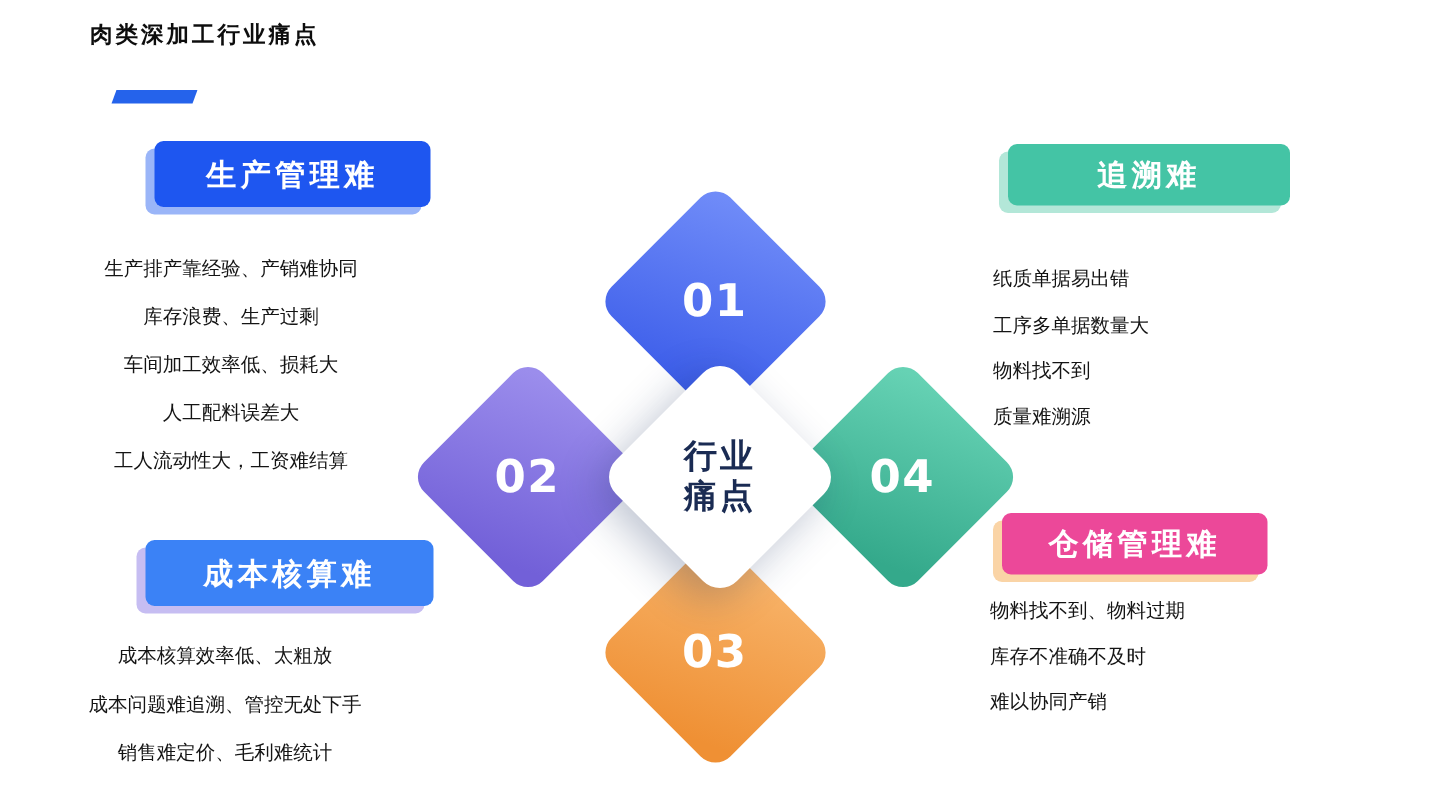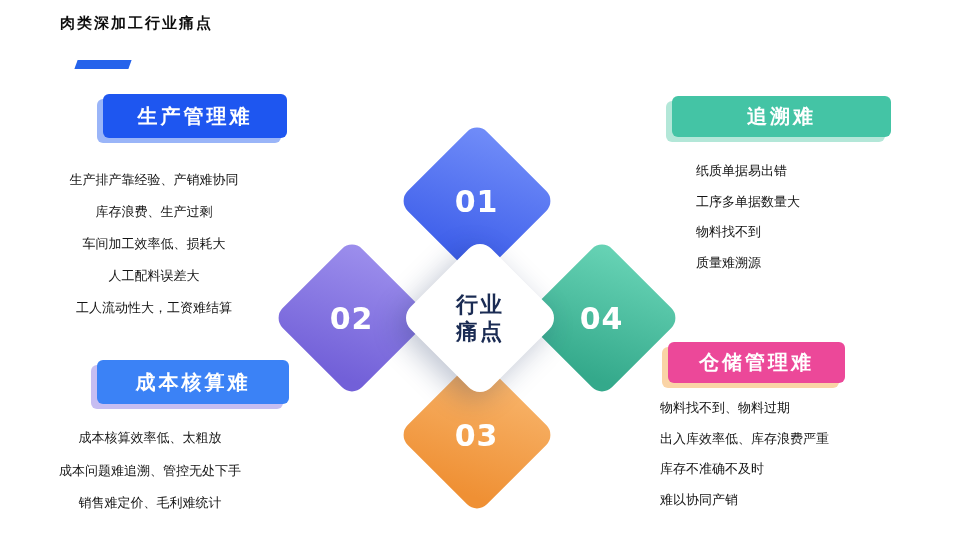--- a/index.html
+++ b/index.html
@@ -11,30 +11,30 @@
   .stage { position:absolute; left:0; top:0; width:960px; height:540px; background:#ffffff; }
 
   
   .title { position:absolute; left:60px; top:14px; font-size:15px; font-weight:700; color:#0d0d0d; letter-spacing:2px; white-space:nowrap; }
   .title-underline { position:absolute; left:76px; top:60px; width:54px; height:9px; background:#2563EB; transform:skewX(-20deg); }
 
   
   .tag { position:absolute; display:flex; align-items:center; justify-content:center; border-radius:6px;
          color:#fff; font-weight:700; font-size:20px; letter-spacing:3px; white-space:nowrap; }
   .tag-production { left:103px; top:94px;  width:184px; height:44px; background:#1E56F0; box-shadow:-6px 5px 0 #9AB5F8; }
-  .tag-trace      { left:672px; top:96px;  width:219px; height:41px; background:#44C4A5; box-shadow:-6px 5px 0 #B3E7D8; }
+  .tag-trace      { left:672px; top:96px;  width:188px; height:41px; background:#44C4A5; box-shadow:-6px 5px 0 #B3E7D8; }
   .tag-cost       { left:97px;  top:360px; width:192px; height:44px; background:#3b82f6; box-shadow:-6px 5px 0 #C6BDF2; }
   .tag-warehouse  { left:668px; top:342px; width:177px; height:41px; background:#ec4899; box-shadow:-6px 5px 0 #FAD4A6; }
 
   
   .textblock { position:absolute; color:#141414; font-size:13px; }
   .textblock .line { white-space:nowrap; }
   .tb-production { left:8px;  top:164px; width:292px; text-align:center; }
   .tb-production .line { height:32px;   line-height:32px; }
-  .tb-trace      { left:662px; top:156px;margin-left:34px; }
+  .tb-trace      { left:662px; top:172px; }
   .tb-trace .line { height:30.5px; line-height:30.5px; }
   .tb-cost       { left:0;  top:422px; width:300px; text-align:center; }
   .tb-cost .line { height:32.5px; line-height:32.5px; }
   .tb-warehouse  { left:660px; top:393px; }
   .tb-warehouse .line { height:30.5px; line-height:30.5px; }
 
   
   .diamond { position:absolute; width:112px; height:112px; border-radius:14px; transform:rotate(45deg);
              display:flex; align-items:center; justify-content:center; }
   .diamond .num { transform:rotate(-45deg); color:#fff; font-size:30px; font-weight:700; letter-spacing:1px; }
@@ -95,18 +95,17 @@
   </div>
 
   <div class="textblock tb-cost">
     <div class="line">成本核算效率低、太粗放</div>
     <div class="line">成本问题难追溯、管控无处下手</div>
     <div class="line">销售难定价、毛利难统计</div>
   </div>
 
   <div class="textblock tb-warehouse">
     <div class="line">物料找不到、物料过期</div>
-    <div class="line">出入库效率低、库存浪费严重</div>
     <div class="line">库存不准确不及时</div>
     <div class="line">难以协同产销</div>
   </div>
 
 </div>
 
 </body></html>

